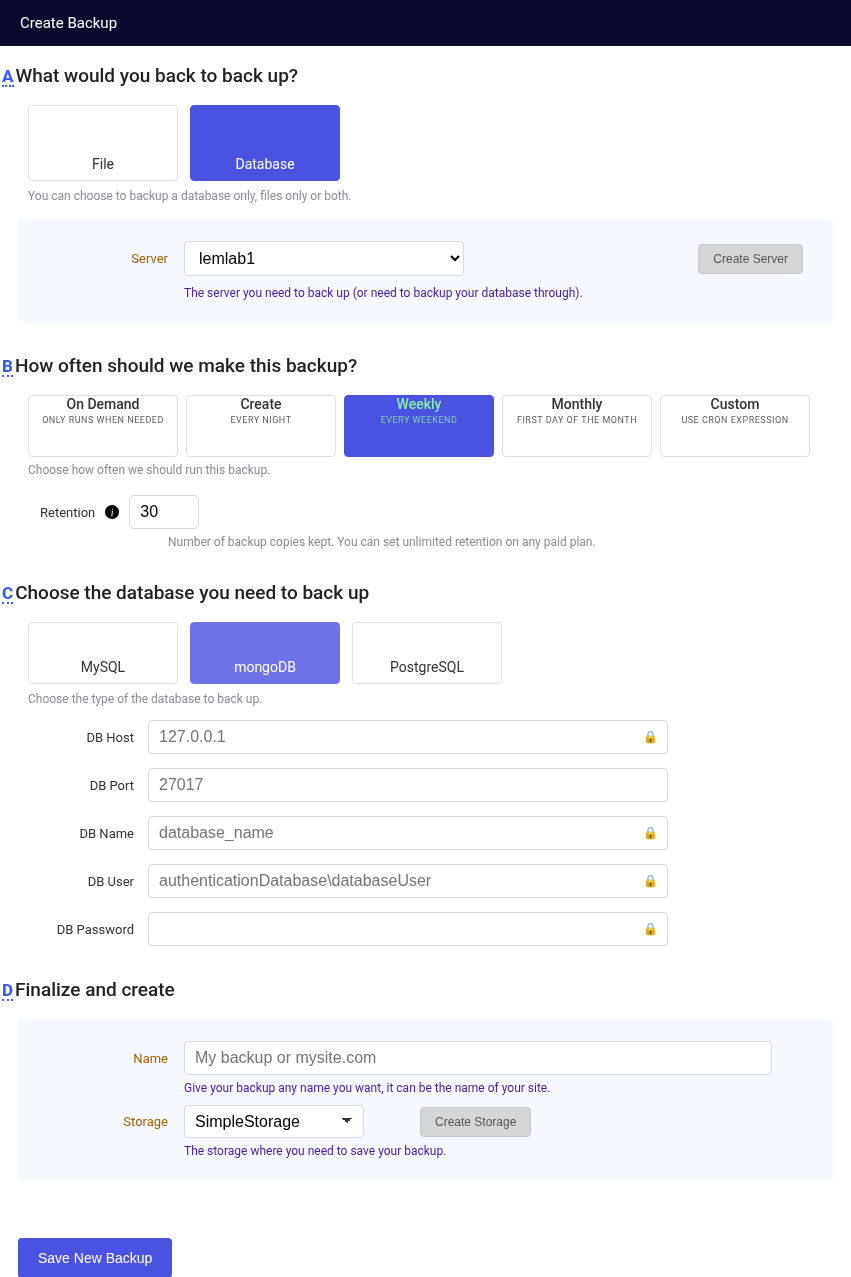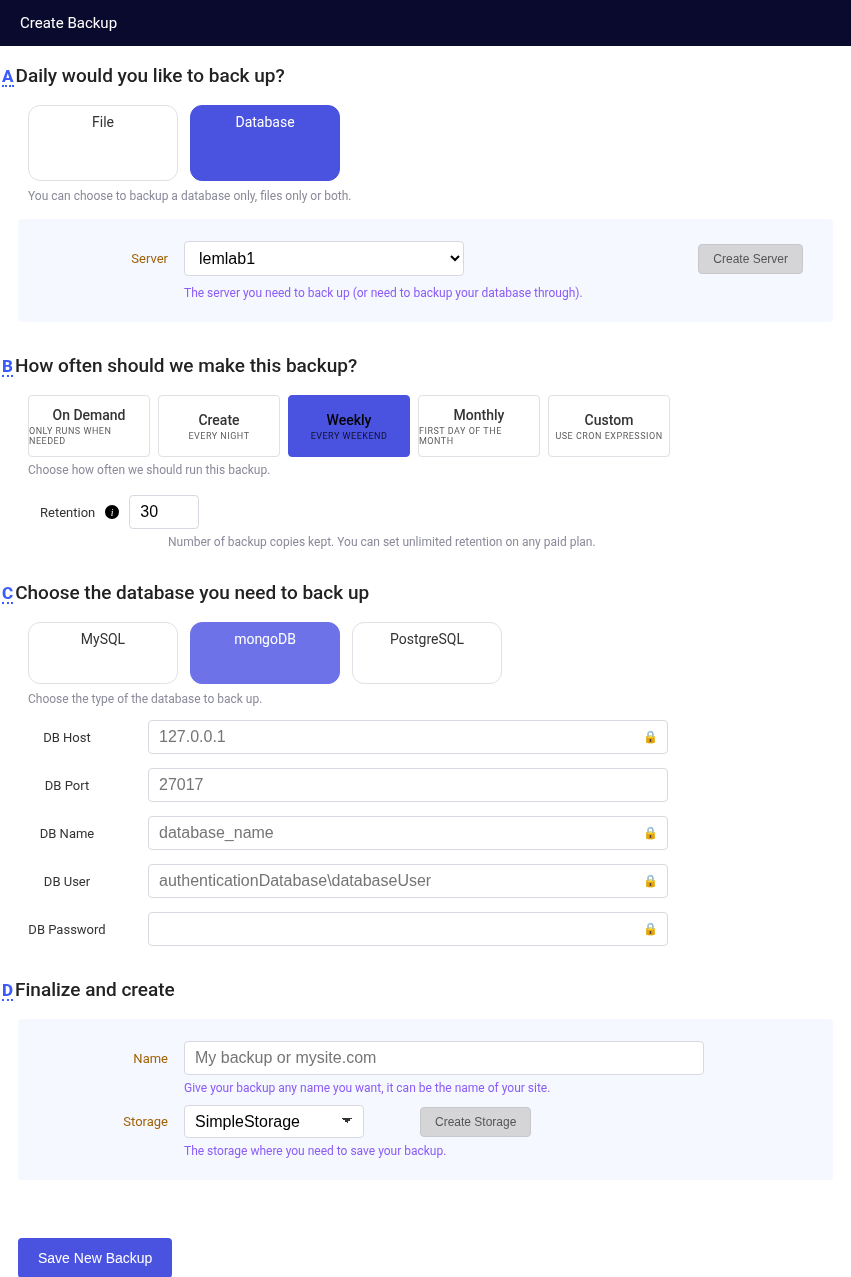--- a/index.html
+++ b/index.html
@@ -3,66 +3,66 @@
 <meta charset="utf-8">
 <style>
 * { box-sizing: border-box; margin: 0; padding: 0; }
 body { font-family: -apple-system, BlinkMacSystemFont, "Segoe UI", Roboto, sans-serif; font-size: 14px; color: #333; background: #fff; width: 851px; }
 .header { background: #0a0a2e; color: #fff; padding: 14px 20px; font-size: 15px; }
 .content { padding: 18px 0 40px 0; }
 .section { margin-bottom: 32px; }
 .section-title { display: flex; align-items: baseline; gap: 2px; font-size: 19px; font-weight: 500; color: #222; margin-bottom: 18px; padding-left: 2px; }
 .bullet { color: #3b5bfd; font-weight: 800; font-size: 17px; border-bottom: 2px dotted #3b5bfd; display: inline-block; line-height: 1; }
 .option-row { display: flex; gap: 12px; margin: 0 0 8px 28px; }
-.option-card { border: 1px solid #e0e0e6; border-radius: 12px; min-width: 150px; height: 76px; display: flex; align-items: flex-start; justify-content: center; font-size: 14px; color: #333; cursor: pointer; background: #fff; text-align: center; padding: 8px 12px; }
+.option-card { border: 1px solid #e0e0e6; border-radius: 4px; min-width: 150px; height: 76px; display: flex; align-items: flex-end; justify-content: center; font-size: 14px; color: #333; cursor: pointer; background: #fff; text-align: center; padding: 8px 12px; }
 .option-card.selected { background: #4a52e0; color: #fff; border-color: #4a52e0; }
 .option-card.selected-light { background: #6d72e8; color: #fff; border-color: #6d72e8; }
 .help { font-size: 12px; color: #8a8a9a; margin: 6px 0 0 28px; }
 .panel { background: #f5f8ff; border-radius: 4px; padding: 22px 30px; margin: 16px 18px 0 18px; }
 .form-row { display: flex; align-items: center; gap: 16px; margin-bottom: 6px; }
 .form-label { width: 120px; text-align: right; font-size: 13px; color: #a16207; }
 select, input[type="text"], input[type="password"] { border: 1px solid #d8d8e0; border-radius: 4px; padding: 7px 10px; font-size: 16px; background: #fff; }
 select.server-select { width: 280px; }
 .btn-ghost { background: #d5d5d8; border: 1px solid #c8c8cc; border-radius: 4px; padding: 7px 14px; font-size: 12px; color: #555; cursor: pointer; }
-.sub-help { font-size: 12px; color: #8b5cf6; margin-top: 10px; margin-left: 136px; }
+.sub-help { font-size: 12px; color: #4c1d95; margin-top: 10px; margin-left: 136px; }
 .freq-row { display: flex; gap: 8px; margin: 0 0 6px 28px; }
-.freq-card { border: 1px solid #e0e0e6; border-radius: 4px; width: 122px; height: 62px; display: flex; flex-direction: column; align-items: center; justify-content: center; cursor: pointer; background: #fff; }
-.freq-card.selected { background: #4a52e0; color: #000000; border-color: #4a52e0; }
+.freq-card { border: 1px solid #e0e0e6; border-radius: 4px; width: 150px; height: 62px; display: flex; flex-direction: column; align-items: center; justify-content: flex-start; cursor: pointer; background: #fff; }
+.freq-card.selected { background: #4a52e0; color: #86efac; border-color: #4a52e0; }
 .freq-title { font-size: 14px; font-weight: 500; }
 .freq-sub { font-size: 9px; letter-spacing: 0.5px; margin-top: 3px; opacity: 0.8; text-transform: uppercase; }
 .retention-row { display: flex; align-items: center; gap: 10px; margin: 18px 0 4px 40px; }
 .retention-label { font-size: 13px; }
 .info-dot { width: 14px; height: 14px; border-radius: 50%; background: #000; color: #fff; font-size: 10px; display: inline-flex; align-items: center; justify-content: center; font-style: italic; font-family: serif; }
 .retention-input { width: 70px; text-align: left; }
 .db-form { margin: 14px 0 0 0; }
 .db-row { display: flex; align-items: center; gap: 14px; margin-bottom: 14px; }
-.db-label { width: 134px; text-align: center; font-size: 13px; color: #333; }
+.db-label { width: 134px; text-align: right; font-size: 13px; color: #333; }
 .db-input-wrap { position: relative; width: 520px; }
 .db-input { width: 100%; padding-right: 30px; }
 .lock-icon { position: absolute; right: 10px; top: 50%; transform: translateY(-50%); font-size: 12px; color: #666; }
 .storage-select { width: 180px; appearance: none; background-image: linear-gradient(45deg, transparent 50%, #333 50%), linear-gradient(135deg, #333 50%, transparent 50%); background-position: calc(100% - 16px) 12px, calc(100% - 11px) 12px; background-size: 5px 5px; background-repeat: no-repeat; padding-right: 26px; }
-.name-input { width: 520px; }
+.name-input { width: 588px; }
 .btn-primary { background: #4a52e0; color: #fff; border: none; border-radius: 4px; padding: 12px 20px; font-size: 14px; cursor: pointer; margin: 26px 0 0 18px; }
 .footer-note { font-size: 12px; color: #333; margin: 14px 0 0 24px; display: flex; align-items: center; gap: 6px; }
 .info-circle { width: 13px; height: 13px; border: 1px solid #333; border-radius: 50%; display: inline-flex; align-items: center; justify-content: center; font-size: 9px; font-style: italic; font-family: serif; }
 </style>
 </head>
 <body>
 
 <div class="header">
   <span>Create Backup</span>
 </div>
 
 <div class="content">
 
   
   <div class="section">
     <div class="section-title">
       <span class="bullet">A</span>
-      <span>Daily would you like to back up?</span>
+      <span>What would you back to back up?</span>
     </div>
     <div class="option-row">
       <div class="option-card">
           <span>File</span>
         </div>
       <div class="option-card selected">
           <span>Database</span>
         </div>
     </div>
     <div class="help">You can choose to backup a database only, files only or both.</div>

